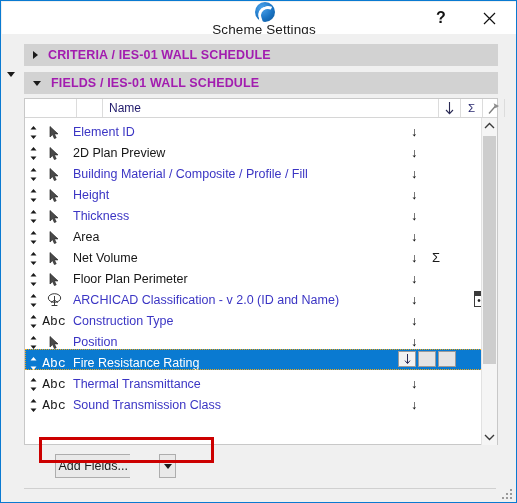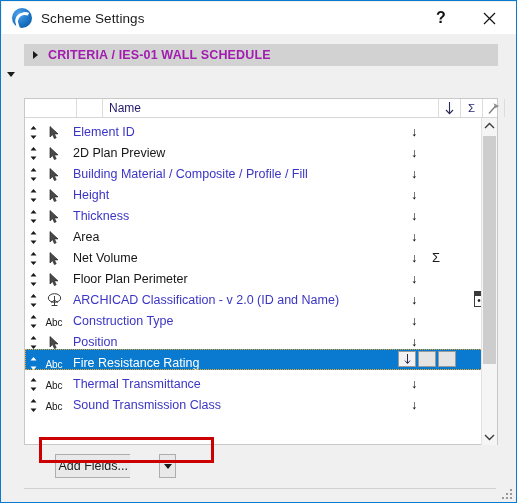--- a/index.html
+++ b/index.html
@@ -23,20 +23,21 @@
   }
 
   
   #titlebar {
     position: absolute;
     left: 1px; top: 1px;
     width: 515px; height: 32px;
     background: #ffffff;
     display: flex;
     align-items: center;
+    flex-direction: column;
   }
   #app-logo {
     width: 20px; height: 20px;
     margin-left: 10px;
     border-radius: 50%;
     background: radial-gradient(circle at 35% 30%, #4da4ec 0%, #1a74c4 55%, #0c5496 100%);
     position: relative;
     flex: none;
   }
   #app-logo::after {
@@ -211,23 +212,23 @@
     pointer-events: none;
   }
 
   
   .mv { display:block; }
 
   
   .ptr { display:block; }
 
   .abc-ico {
-    font-size: 10px;
+    font-size: 13px;
     color: #1b1b1b;
-    font-family: Liberation Sans, sans-serif;
+    font-family: Liberation Mono, monospace;
     letter-spacing: 0px;
     line-height: 1;
   }
   .row.selected .abc-ico { color: #ffffff; }
   .row.selected .ptr path, .row.selected .mv path { fill:#ffffff; }
 
   
   .tri-btns {
     position: absolute;
     left: 373px;
@@ -374,20 +375,26 @@
       <span class="tri-down"></span>
     </div>
 
     <div class="section-header" id="criteria-header">
       <span class="caret">
           <span class="tri-right"></span>
         </span>
       <span>CRITERIA / IES-01 WALL SCHEDULE</span>
     </div>
 
+    <div class="section-header" id="fields-header">
+      <span class="caret">
+          <span class="tri-down"></span>
+        </span>
+      <span>FIELDS / IES-01 WALL SCHEDULE</span>
+    </div>
 
     <div id="list-panel">
 
       <div id="list-head">
         <div class="hcell" id="hc-move"></div>
         <div class="hcell" id="hc-type"></div>
         <div class="hcell" id="hc-name">Name</div>
         <div class="hcell" id="hc-sort">
           <svg width="9" height="13" viewBox="0 0 9 13" aria-hidden="true">
             <path d="M4.5 0 L4.5 11 M1 8 L4.5 11.6 L8 8" stroke="#2a2a55" stroke-width="1.1" fill="none"></path>

